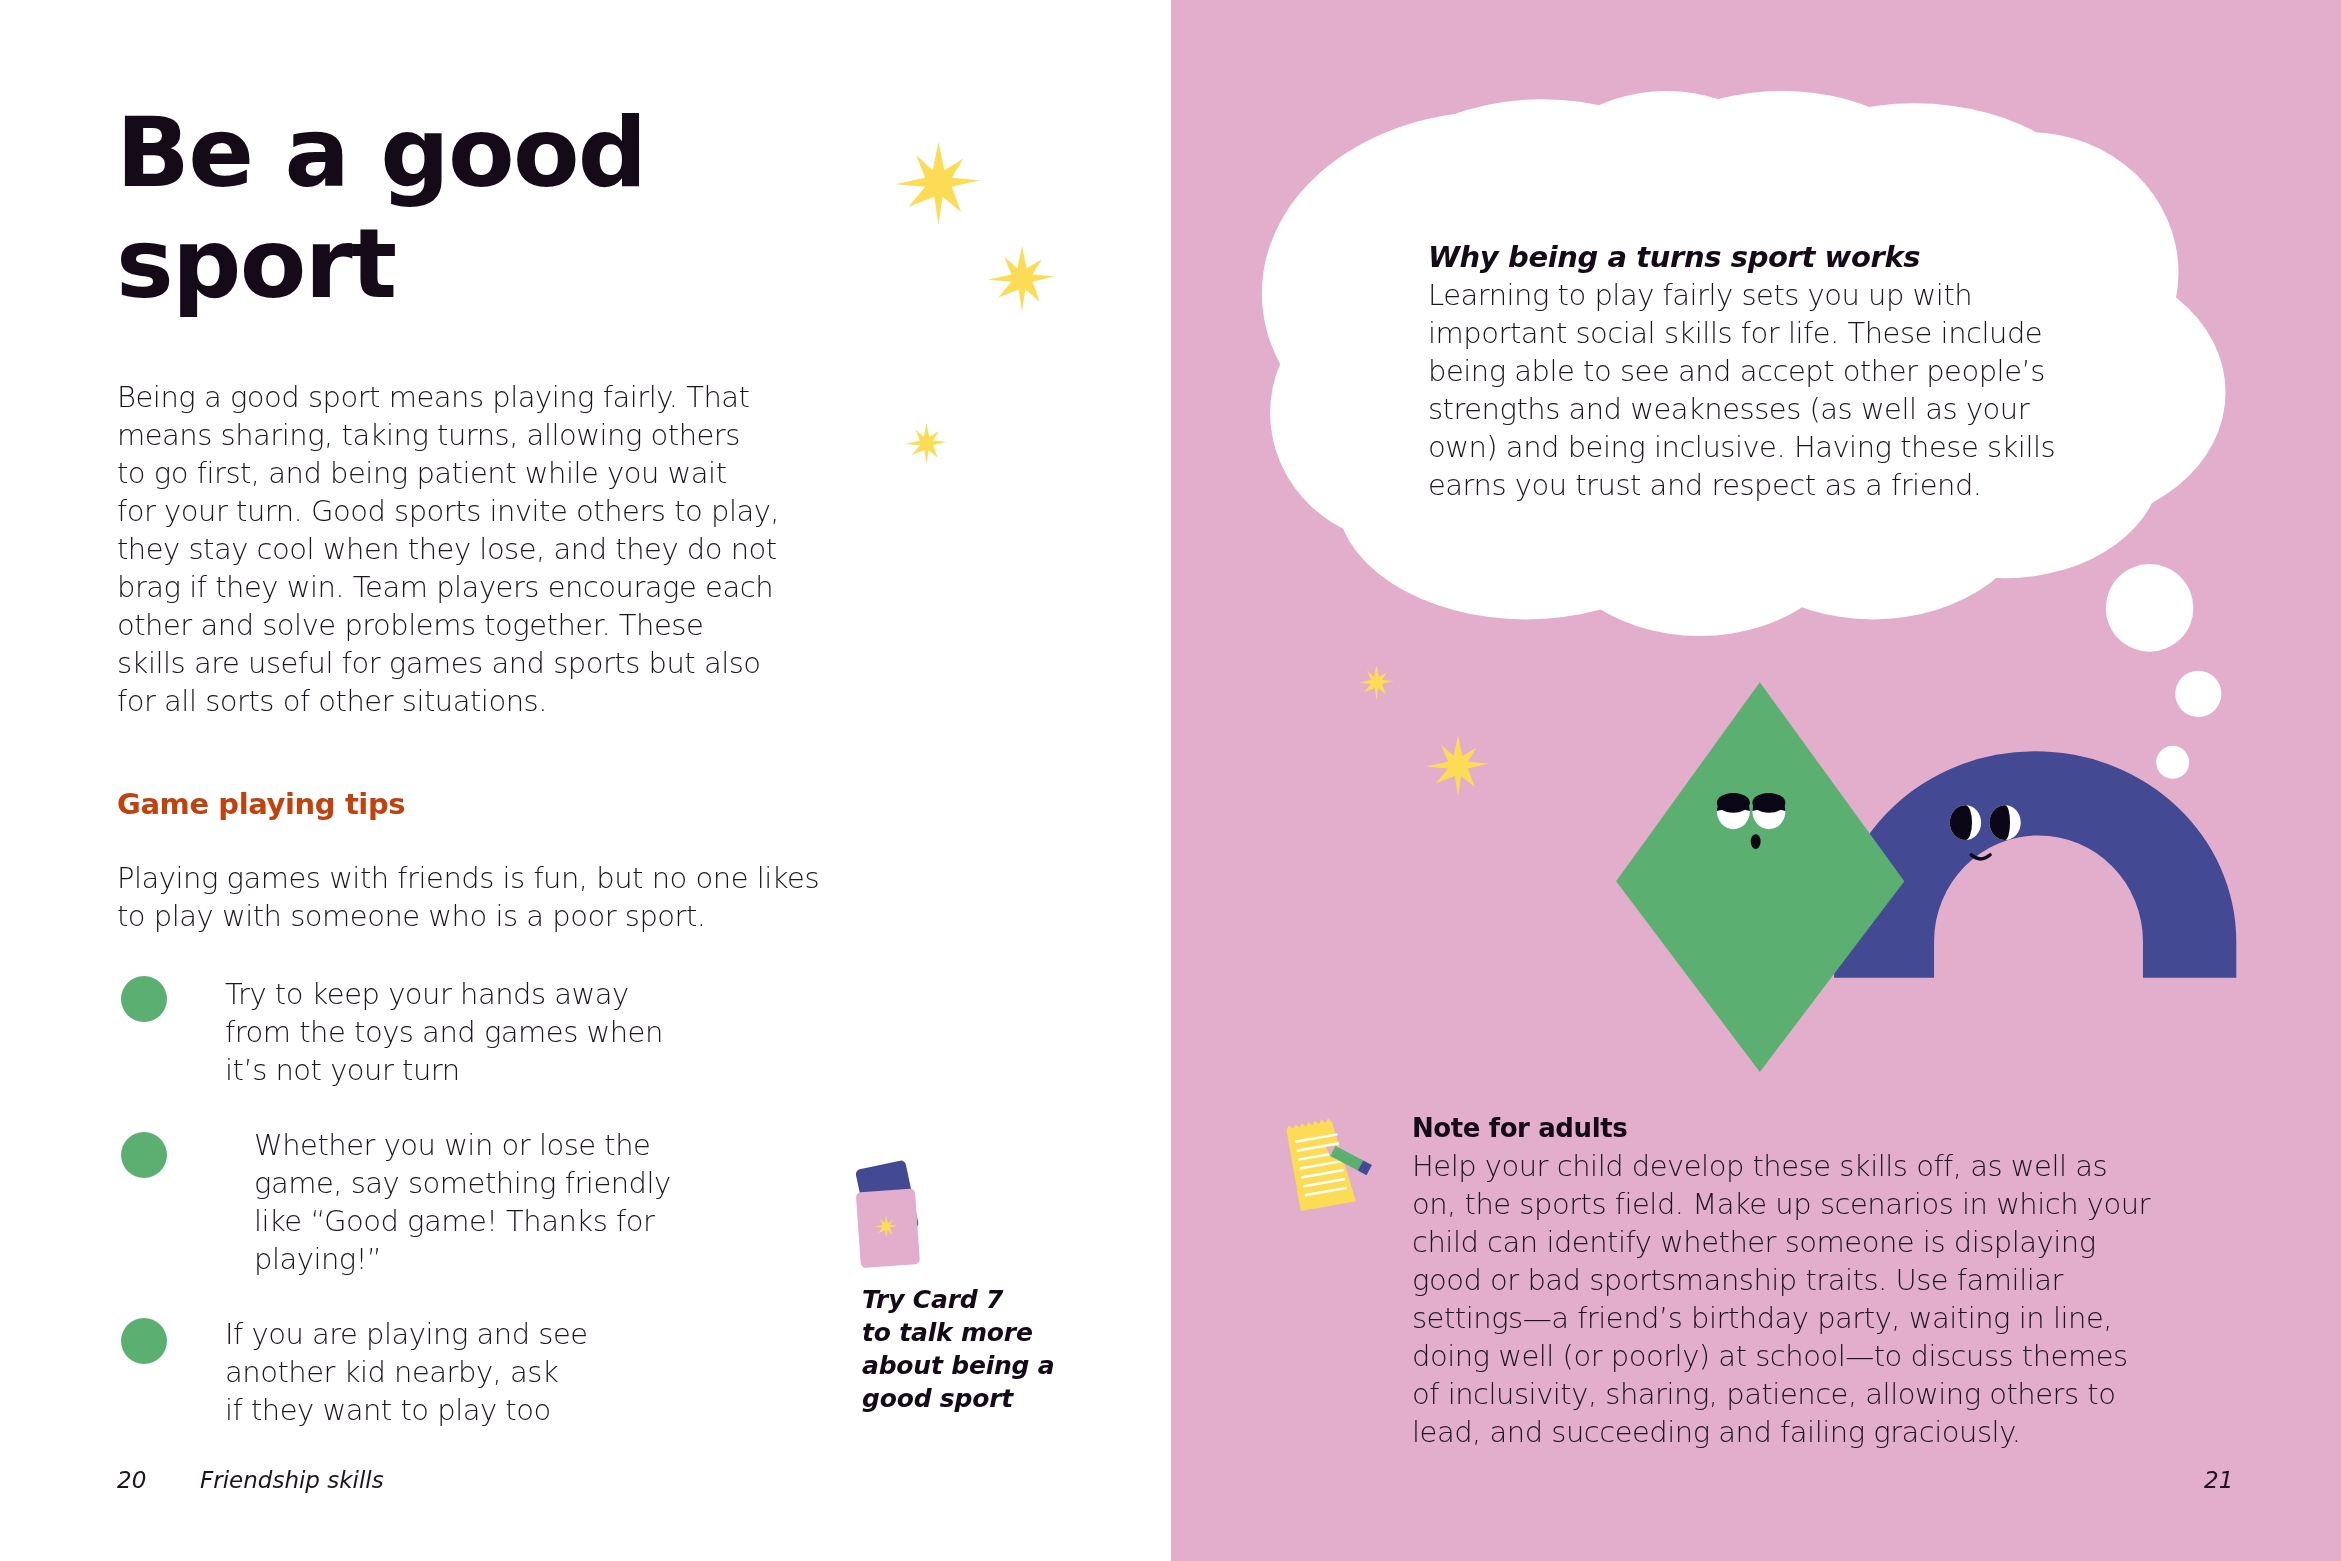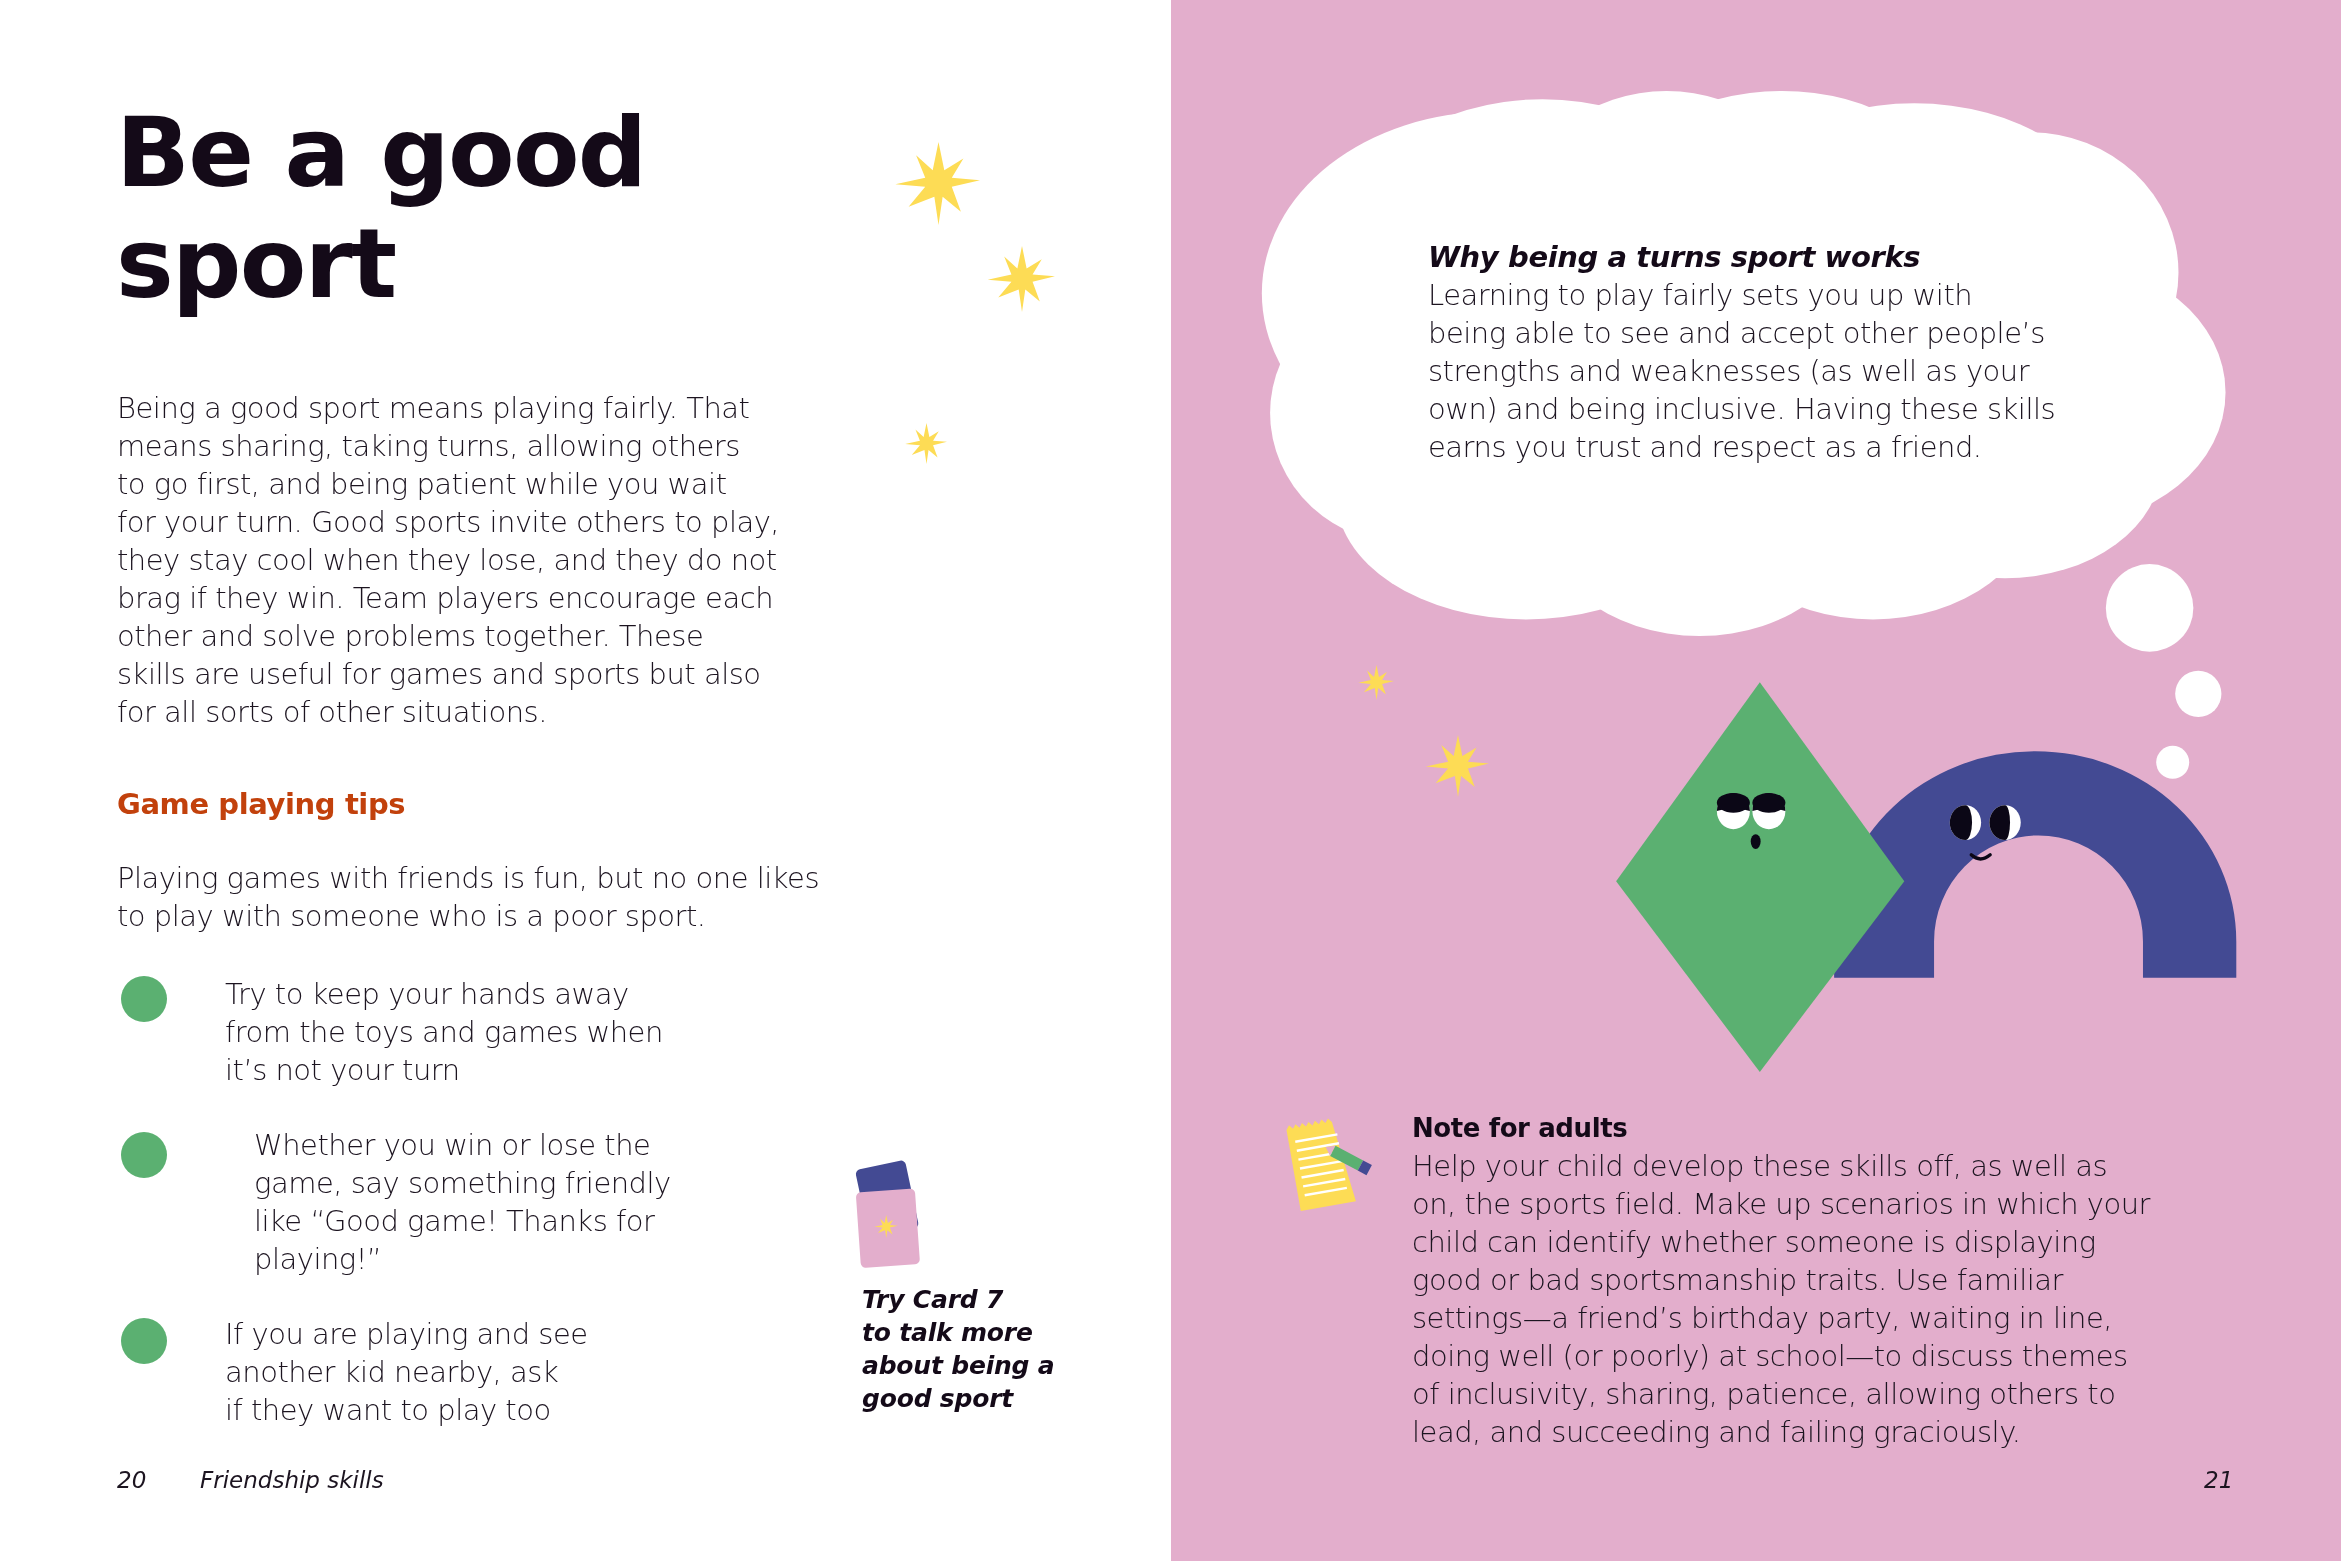--- a/index.html
+++ b/index.html
@@ -4,21 +4,21 @@
 <style>
   html, body { margin:0; padding:0; }
   body { width:2342px; height:1561px; position:relative; overflow:hidden; background:#ffffff; font-family:"Liberation Sans", sans-serif; color:#140a18; }
   .page-left { position:absolute; left:0; top:0; width:1252px; height:1561px; background:#ffffff; }
   .page-right { position:absolute; left:1171px; top:0; width:1171px; height:1561px; background:#E3AECC; }
   .abs { position:absolute; }
   .title { left:116px; top:97px; font-family:"DejaVu Sans", sans-serif; font-weight:bold; font-size:97px; line-height:111px; letter-spacing:-1.7px; color:#140a18; margin:0; }
   .title span { display:block; }
   .body-text { font-family:"DejaVu Sans", sans-serif; font-weight:200; font-size:29px; line-height:38px; color:#1c1420; letter-spacing:-0.5px; }
   .body-text .ln { display:block; white-space:nowrap; }
-  .intro { left:117px; top:389px; }
+  .intro { left:117px; top:378px; }
   .tips-heading { left:117px; top:787px; font-family:"DejaVu Sans", sans-serif; font-weight:bold; font-size:29px; color:#c2410c; letter-spacing:-0.4px; }
   .tips-intro { left:117px; top:859px; }
   .bullet-dot { width:46px; height:46px; border-radius:50%; background:#5BB071; }
   .bullet-text { left:225px; }
   .try-card { left:862px; top:1283px; font-family:"DejaVu Sans", sans-serif; font-weight:bold; font-style:italic; font-size:25px; line-height:33px; color:#140a18; letter-spacing:-0.2px; }
   .try-card .ln { display:block; white-space:nowrap; }
   .footer { top:1467px; font-family:"DejaVu Sans", sans-serif; font-style:italic; font-size:23px; color:#1c1420; font-weight:300; }
   .cloud-text { left:1427px; top:238px; }
   .cloud-heading { font-family:"DejaVu Sans", sans-serif; font-weight:bold; font-style:italic; font-size:29px; line-height:38px; color:#140a18; letter-spacing:-0.4px; display:block; white-space:nowrap; }
   .note-heading { left:1412px; top:1109px; font-family:"DejaVu Sans", sans-serif; font-weight:bold; font-size:26px; line-height:38px; color:#140a18; letter-spacing:-0.4px; white-space:nowrap; }
@@ -122,20 +122,21 @@
       <ellipse cx="700" cy="420" rx="420" ry="240"></ellipse>
       <circle cx="1185" cy="736" r="53"></circle>
       <circle cx="1244" cy="840" r="28"></circle>
       <circle cx="1213" cy="923" r="20"></circle>
     </g>
   </svg>
 
   <div class="abs cloud-text body-text" style="left:257px;">
     <span class="cloud-heading">Why being a turns sport works</span>
     <span class="ln">Learning to play fairly sets you up with</span>
+    <span class="ln">important social skills for life. These include</span>
     <span class="ln">being able to see and accept other people’s</span>
     <span class="ln">strengths and weaknesses (as well as your</span>
     <span class="ln">own) and being inclusive. Having these skills</span>
     <span class="ln">earns you trust and respect as a friend.</span>
   </div>
 
   <svg style="left:188px;top:665px;" width="35" height="35" viewBox="-50 -50 100 100">
     <polygon fill="#FDDC55" points="0,-50 7,-16 30,-30 16,-7 50,-4 16,4 27,34 5,16 0,50 -5,16 -36,28 -16,4 -52,1 -16,-7 -27,-34 -7,-16"></polygon>
   </svg>
   <svg style="left:256px;top:735px;" width="62" height="62" viewBox="-50 -50 100 100">

